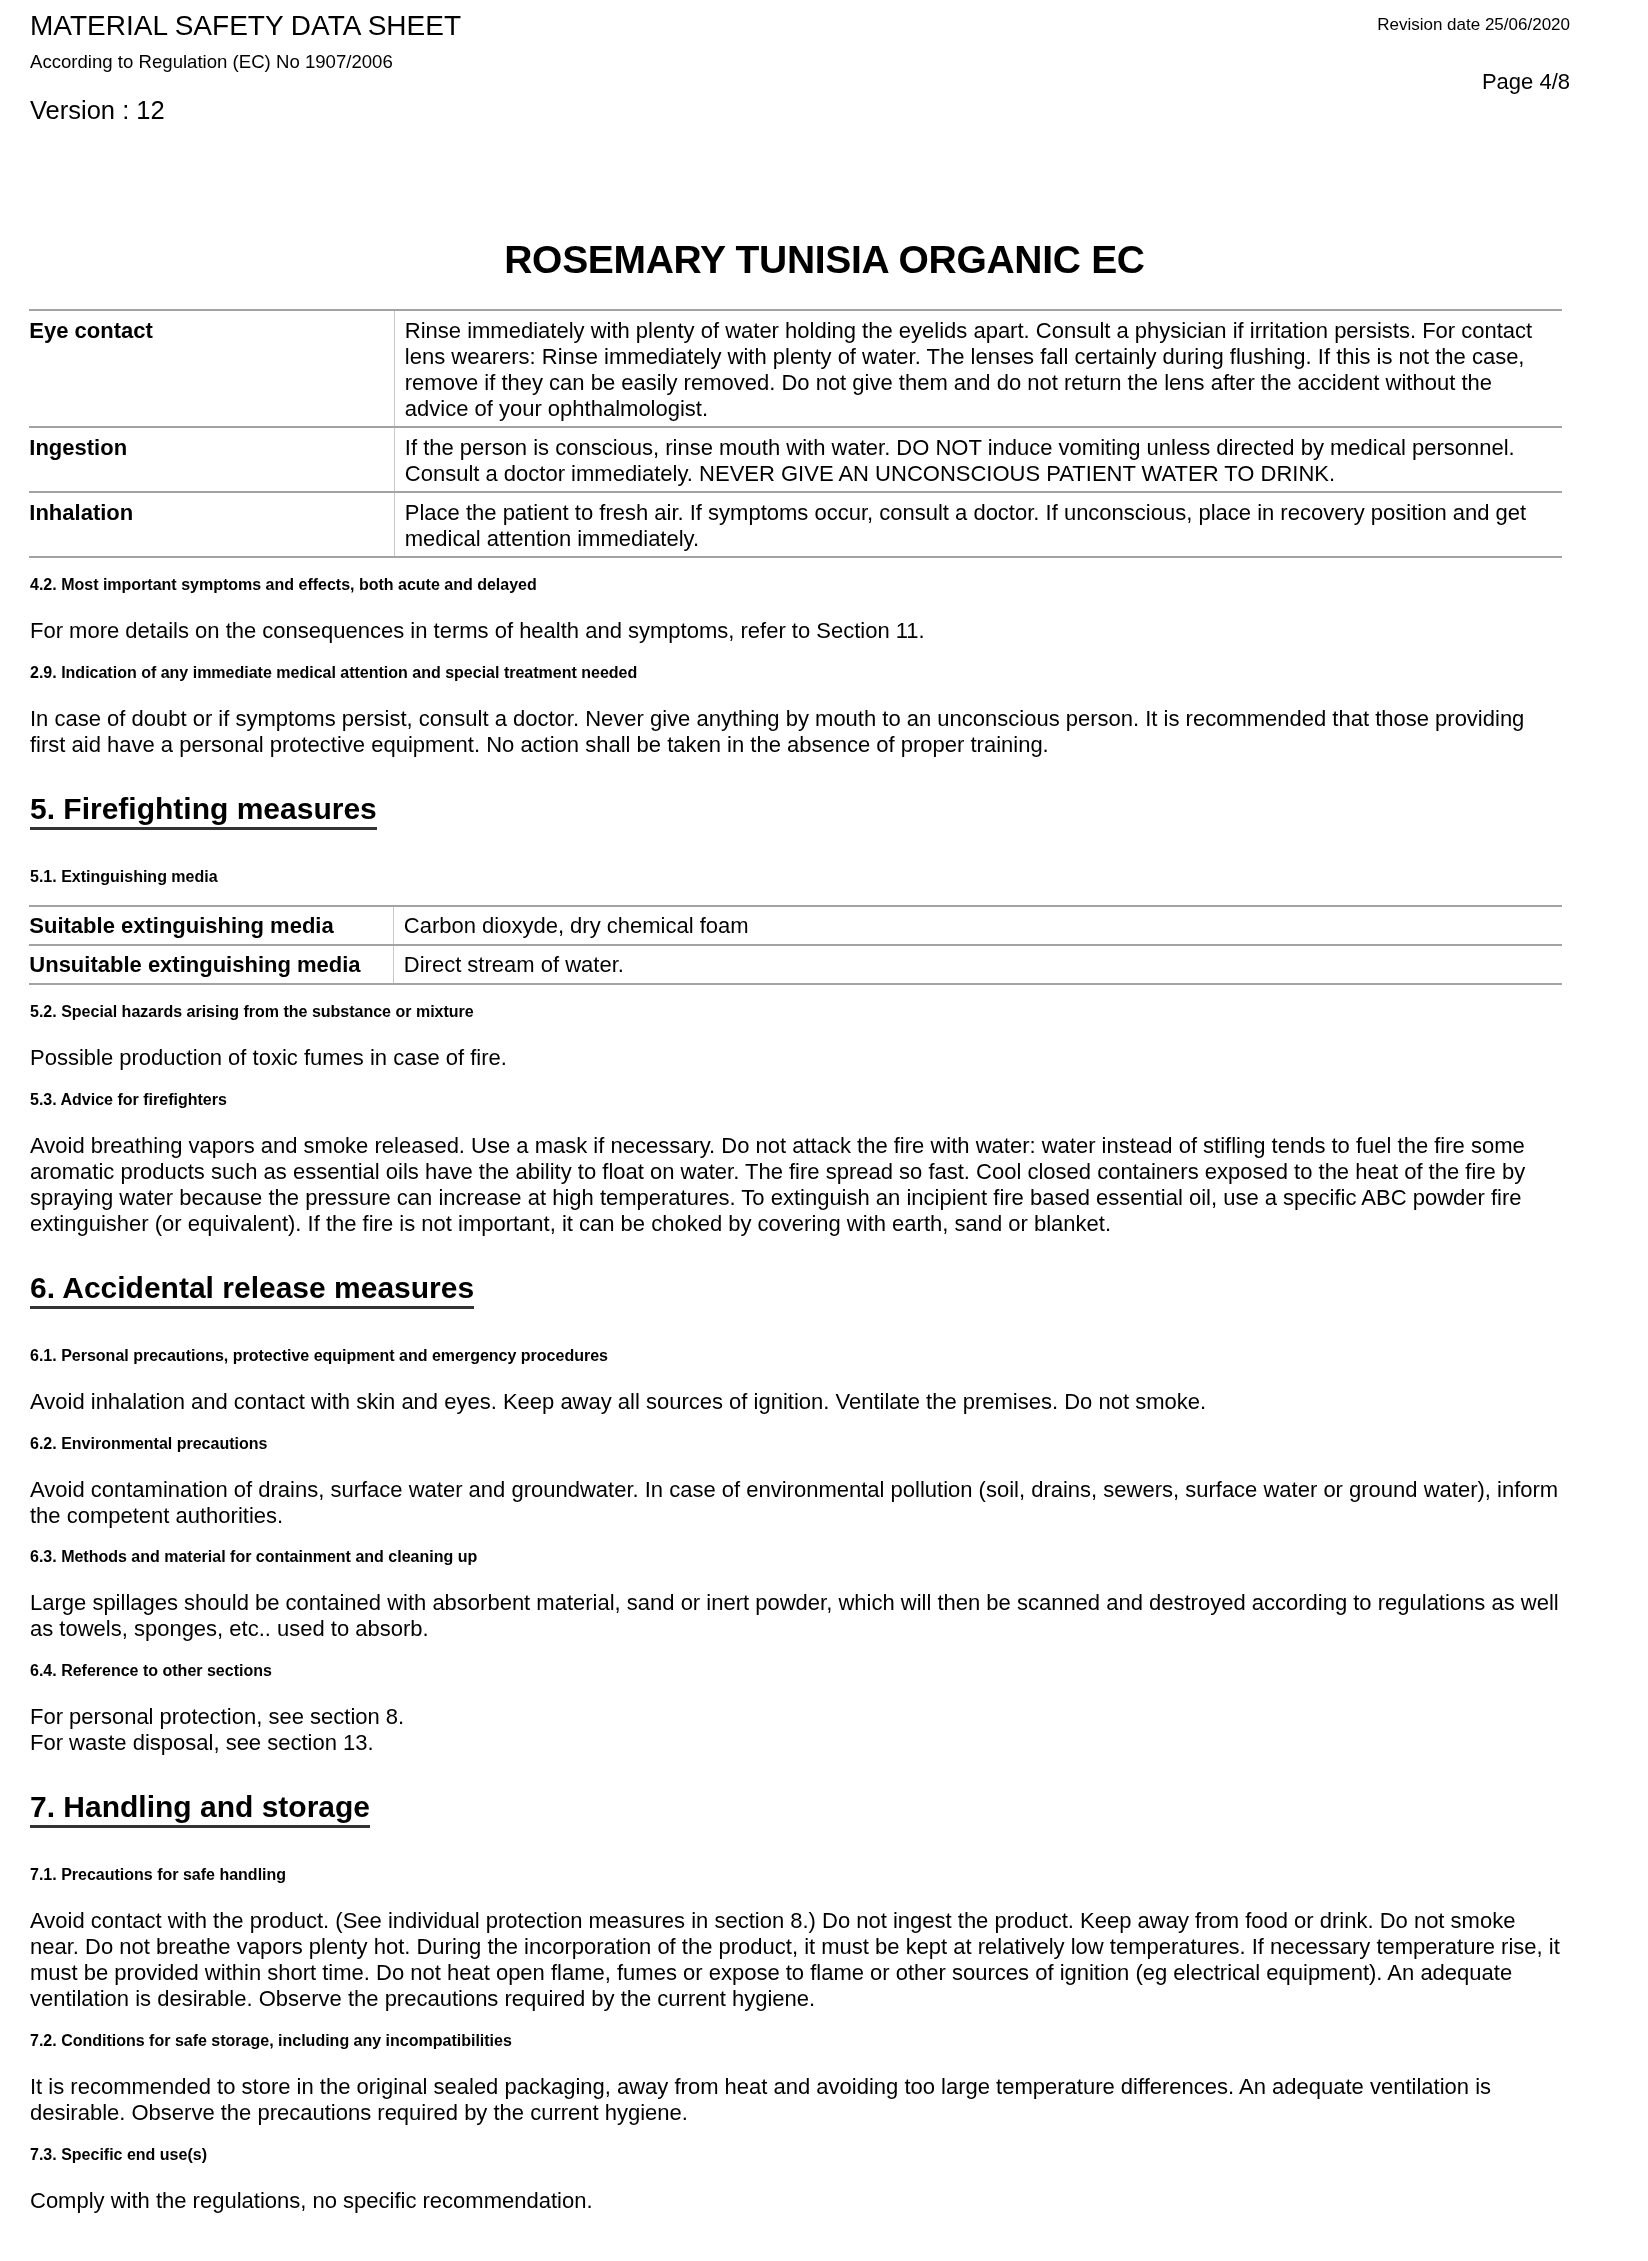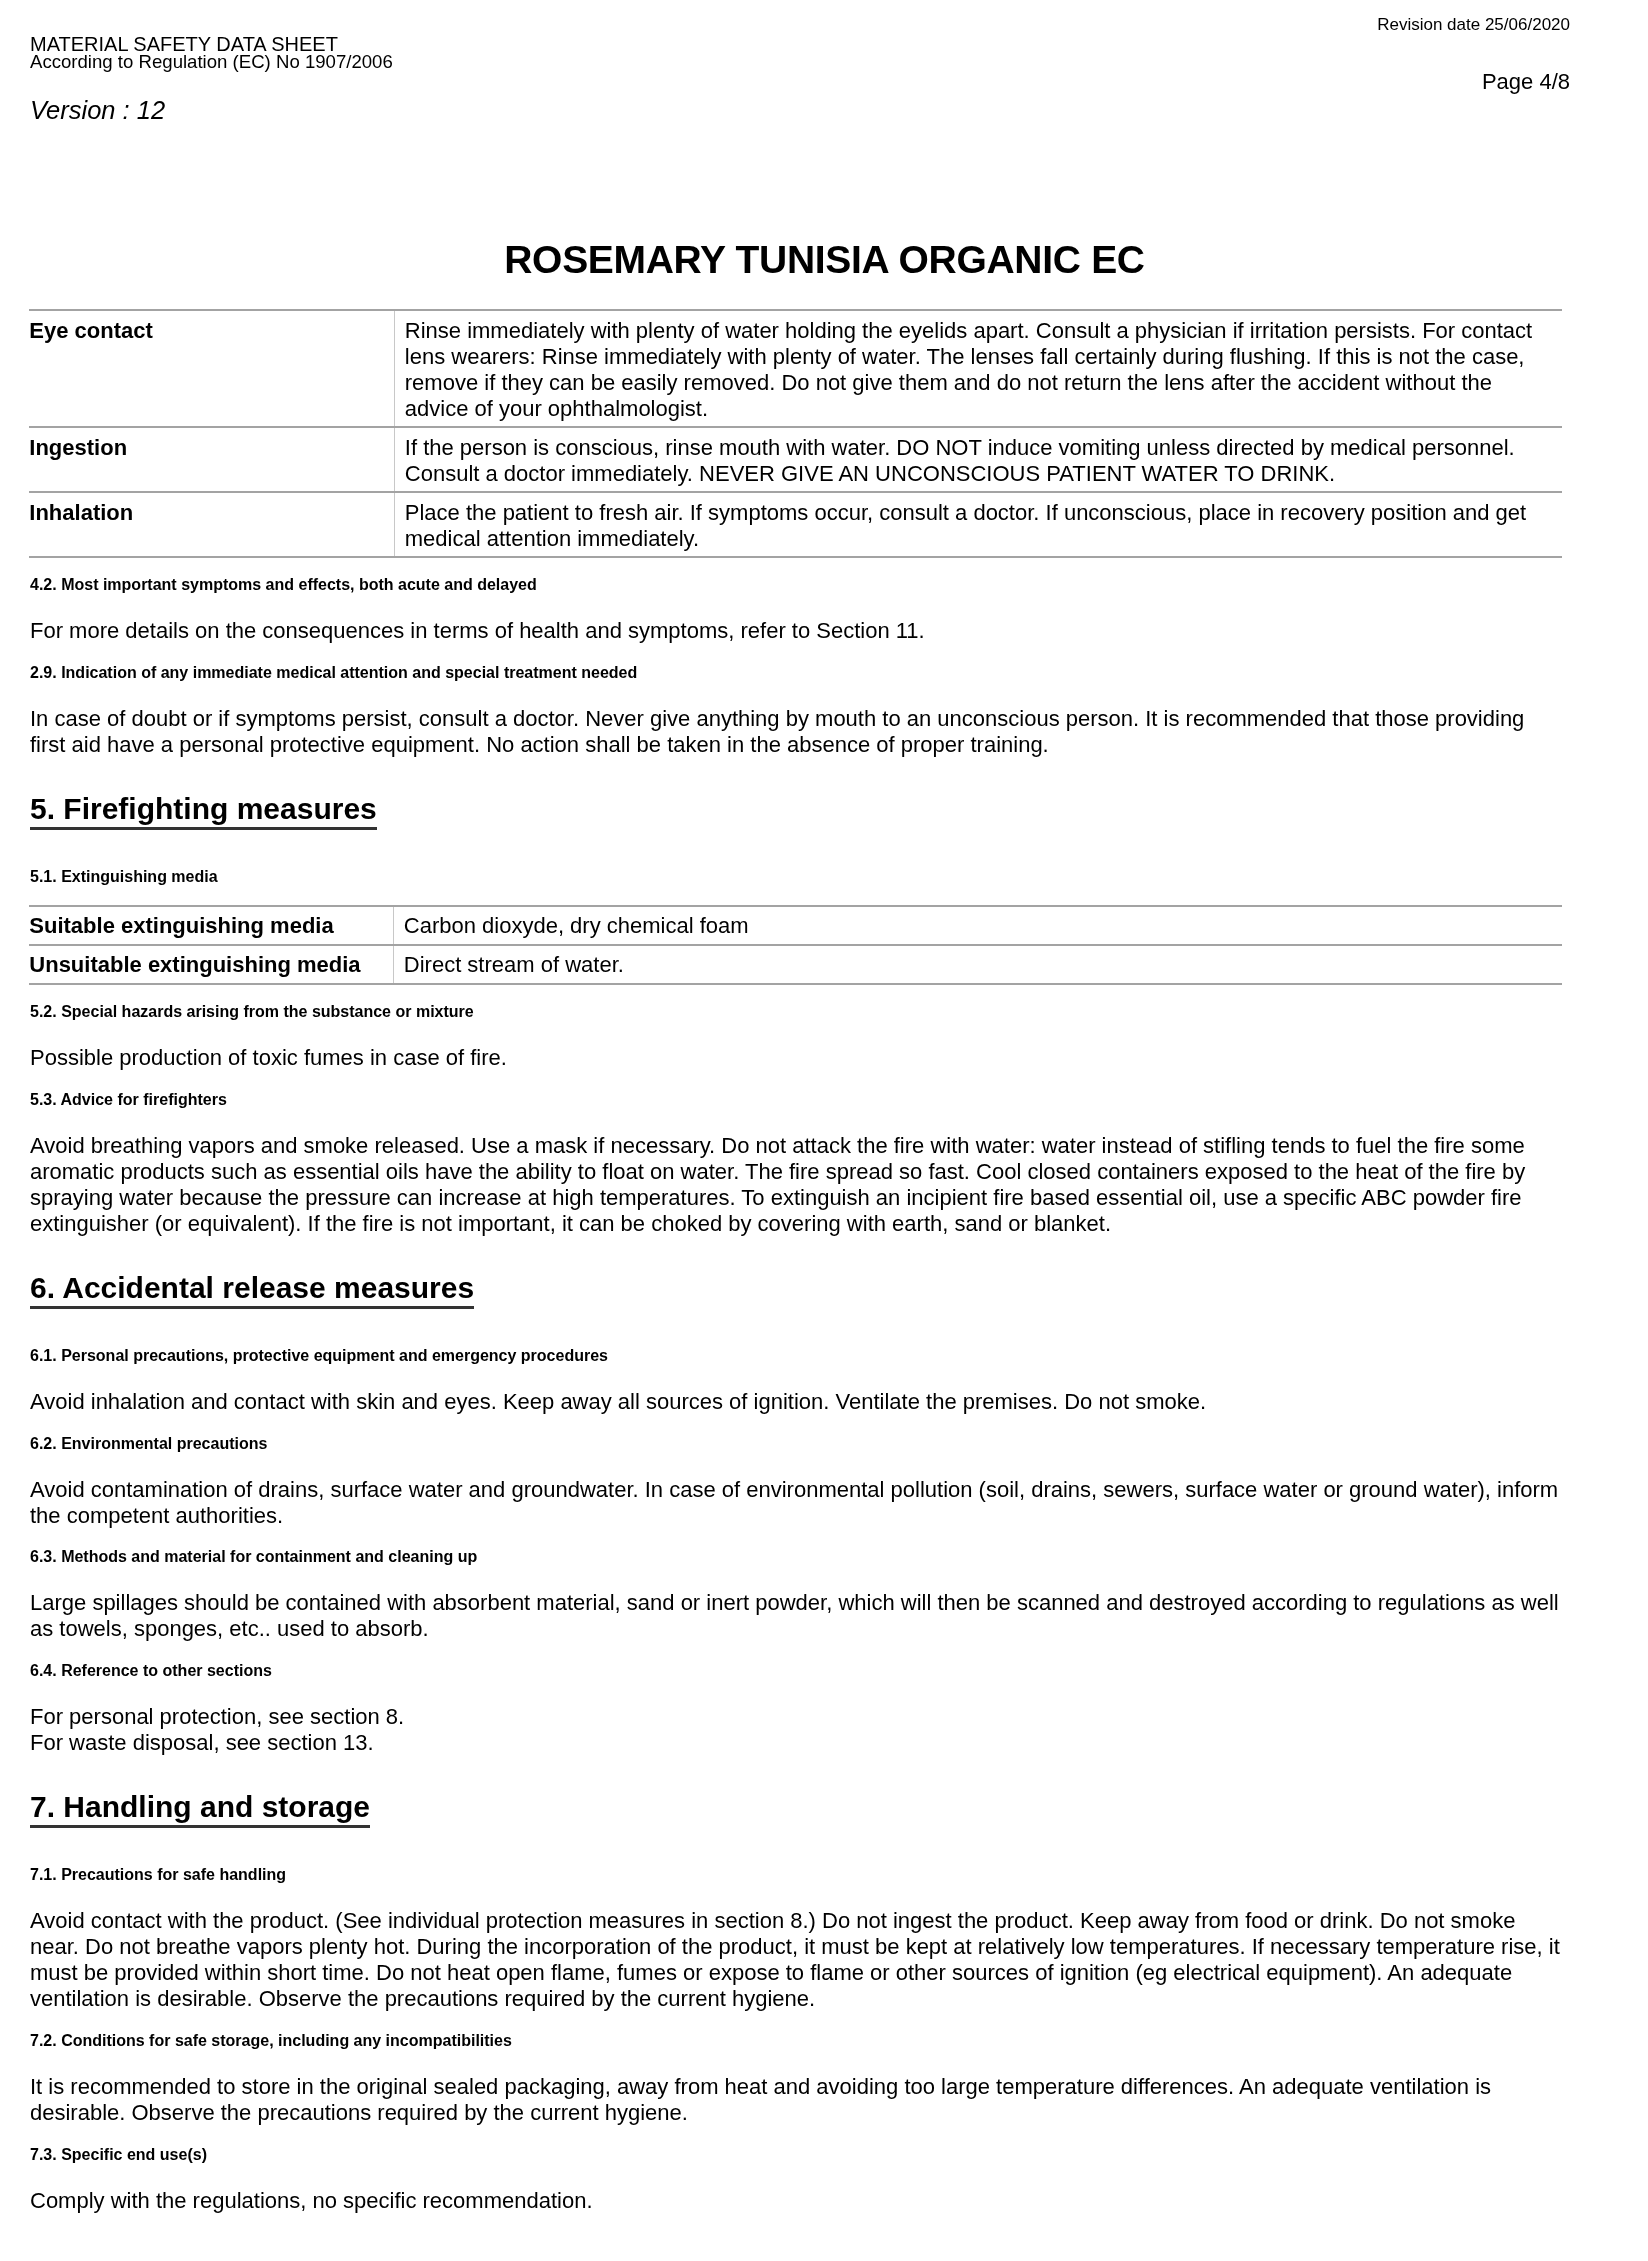--- a/index.html
+++ b/index.html
@@ -1,22 +1,22 @@
 <!DOCTYPE html>
 <html style="font-size:11px"><head>
 <meta charset="utf-8">
 <style>
   html, body { margin: 0; padding: 0; background: #ffffff; }
   body {
     width: 1649px; height: 2261px; position: relative; overflow: hidden;
     font-family: "Liberation Sans", sans-serif; color: #000;
   }
-  .hdr-title { position: absolute; left: 30px; top: 9.6px; font-size: 20px; margin-top: 23px; }
+  .hdr-title { position: absolute; left: 30px; top: 9.6px; font-size: 28px; }
   .hdr-reg { position: absolute; left: 30px; top: 51px; font-size: 18.6px; }
-  .hdr-version { position: absolute; left: 30px; top: 96px; font-size: 25.5px; font-style: italic; }
+  .hdr-version { position: absolute; left: 30px; top: 96px; font-size: 25.5px; }
   .hdr-rev { position: absolute; right: 79px; top: 15px; font-size: 17px; text-align: right; }
   .hdr-page { position: absolute; right: 79px; top: 69px; font-size: 22px; text-align: right; }
   .doc-title {
     position: absolute; left: 0; width: 1649px; top: 238px; text-align: center;
     font-size: 39px; font-weight: bold; letter-spacing: -0.3px;
   }
   .content { position: absolute; left: 30px; top: 309px; width: 1533px; }
   table.kv { width: 1533px; border-collapse: collapse; margin-left: -0.7px; }
   table.kv td {
     border-top: 2.1px solid #a3a3a3; vertical-align: top;

